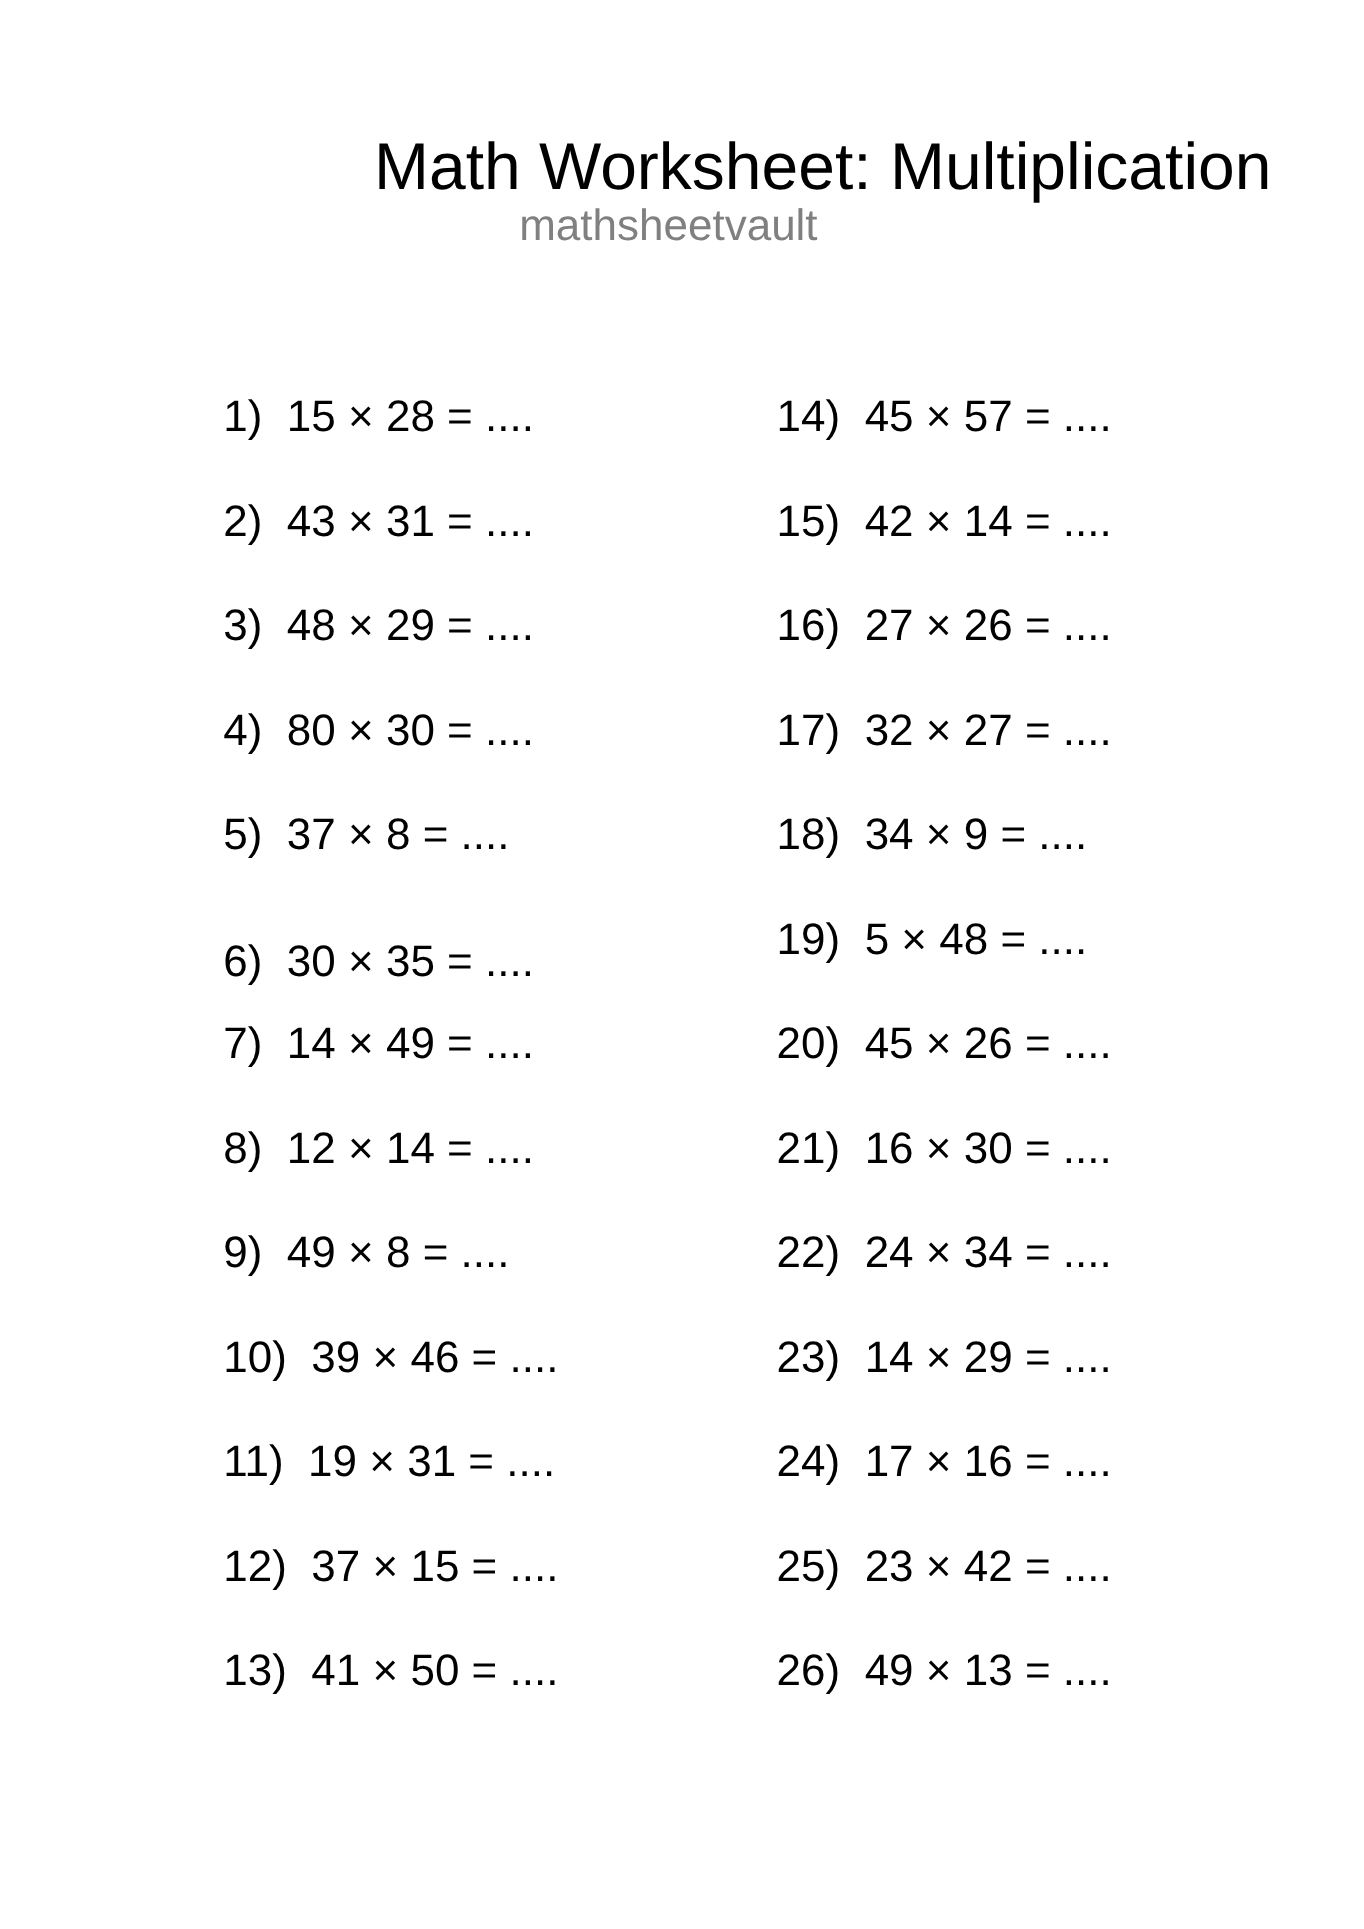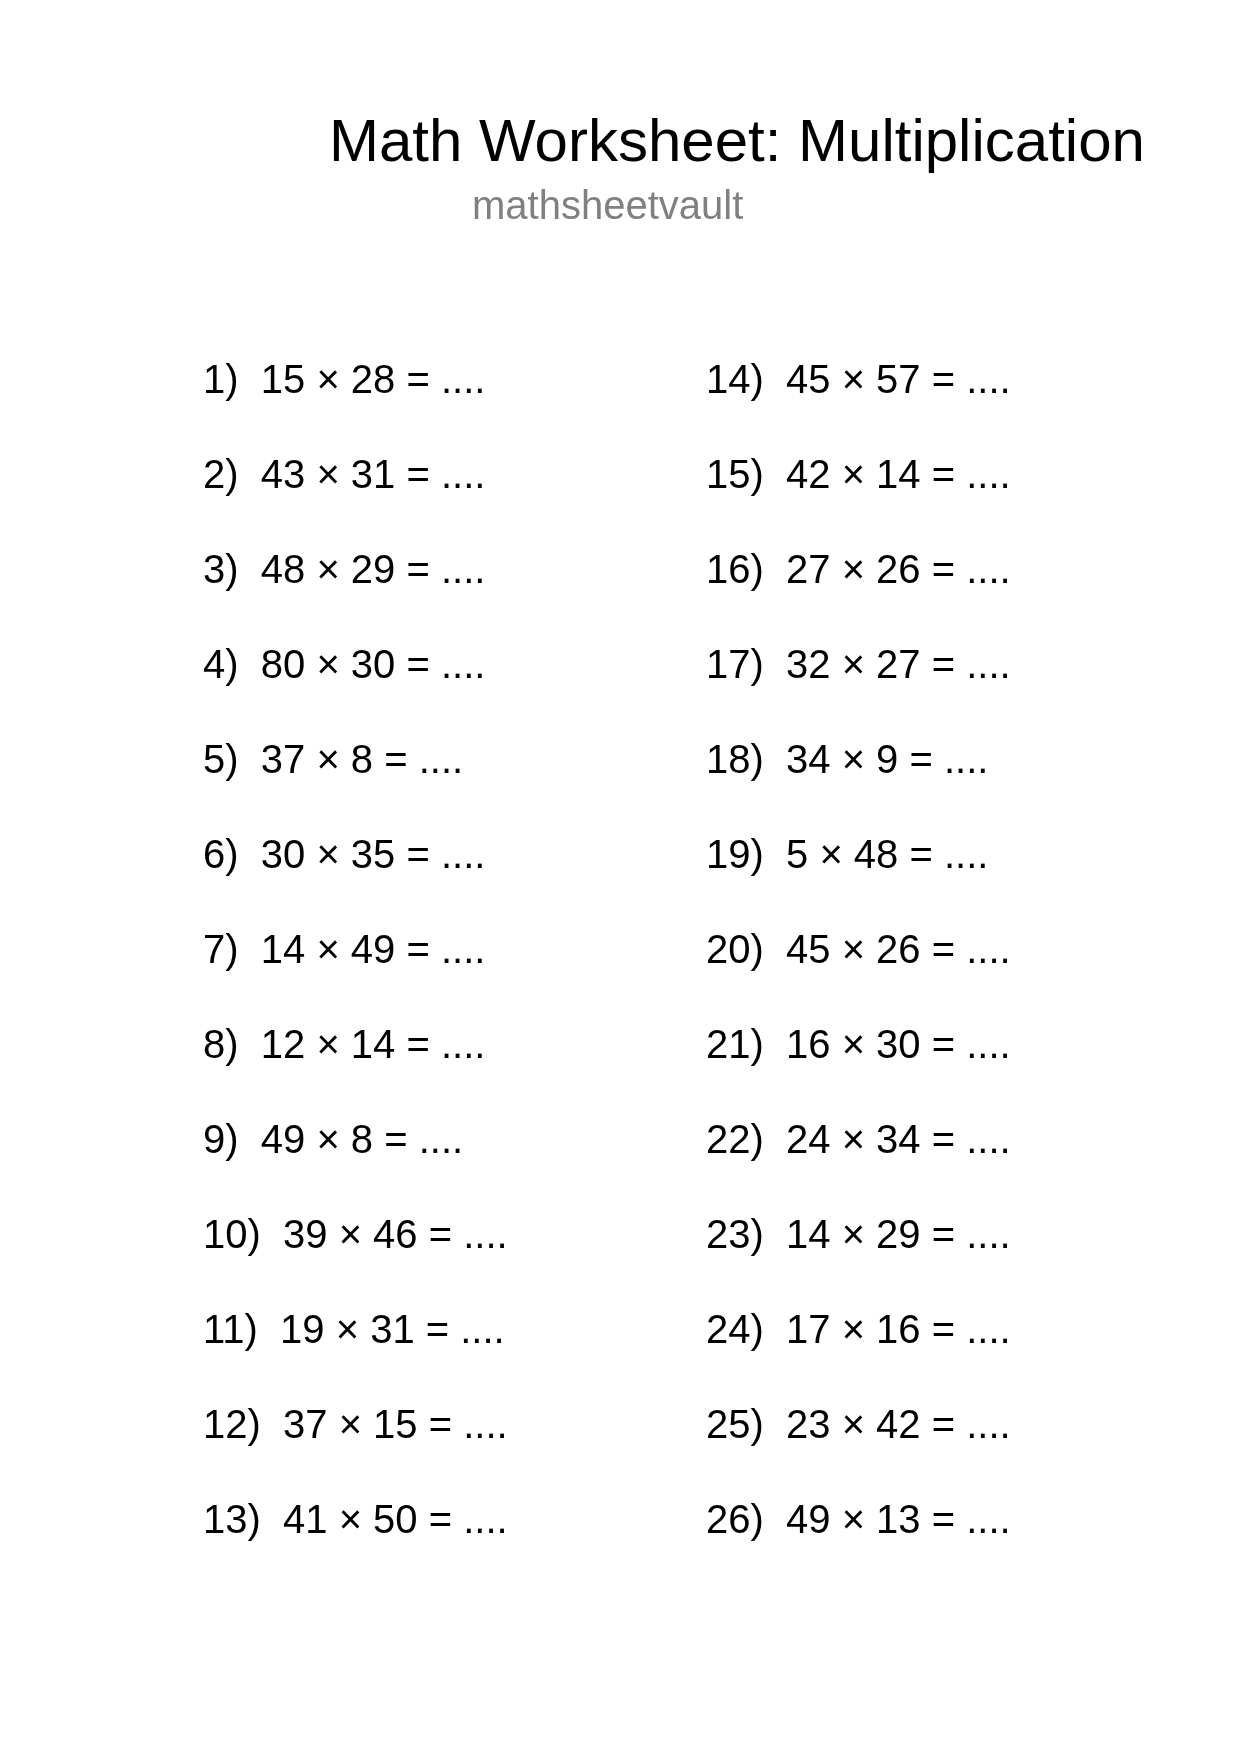--- a/index.html
+++ b/index.html
@@ -23,21 +23,21 @@
       height: 1754px;
       background: #ffffff;
     }
     .title {
       position: absolute;
       left: 322px;
       top: 99px;
       font-size: 60px;
       line-height: 70px;
       white-space: nowrap;
-      margin: 7px;
+      margin: 18px;
       font-weight: normal;
     }
     .subtitle {
       position: absolute;
       left: 472px;
       top: 181px;
       font-size: 40px;
       line-height: 48px;
       color: #808080;
       white-space: nowrap;
@@ -66,21 +66,21 @@
 <div class="page">
   <h1 class="title">Math Worksheet: Multiplication</h1>
   <div class="subtitle">mathsheetvault</div>
 
   <ol class="column left">
     <li class="problem" style="top:353px">1)  15 × 28 = ....</li>
     <li class="problem" style="top:448px">2)  43 × 31 = ....</li>
     <li class="problem" style="top:543px">3)  48 × 29 = ....</li>
     <li class="problem" style="top:638px">4)  80 × 30 = ....</li>
     <li class="problem" style="top:733px">5)  37 × 8 = ....</li>
-    <li class="problem" style="top:828px">6)  30 × 35 = ....</li>
+    <li class="problem" style="top:848px">6)  30 × 35 = ....</li>
     <li class="problem" style="top:923px">7)  14 × 49 = ....</li>
     <li class="problem" style="top:1018px">8)  12 × 14 = ....</li>
     <li class="problem" style="top:1113px">9)  49 × 8 = ....</li>
     <li class="problem" style="top:1208px">10)  39 × 46 = ....</li>
     <li class="problem" style="top:1303px">11)  19 × 31 = ....</li>
     <li class="problem" style="top:1398px">12)  37 × 15 = ....</li>
     <li class="problem" style="top:1493px">13)  41 × 50 = ....</li>
   </ol>
 
   <ol class="column right">

